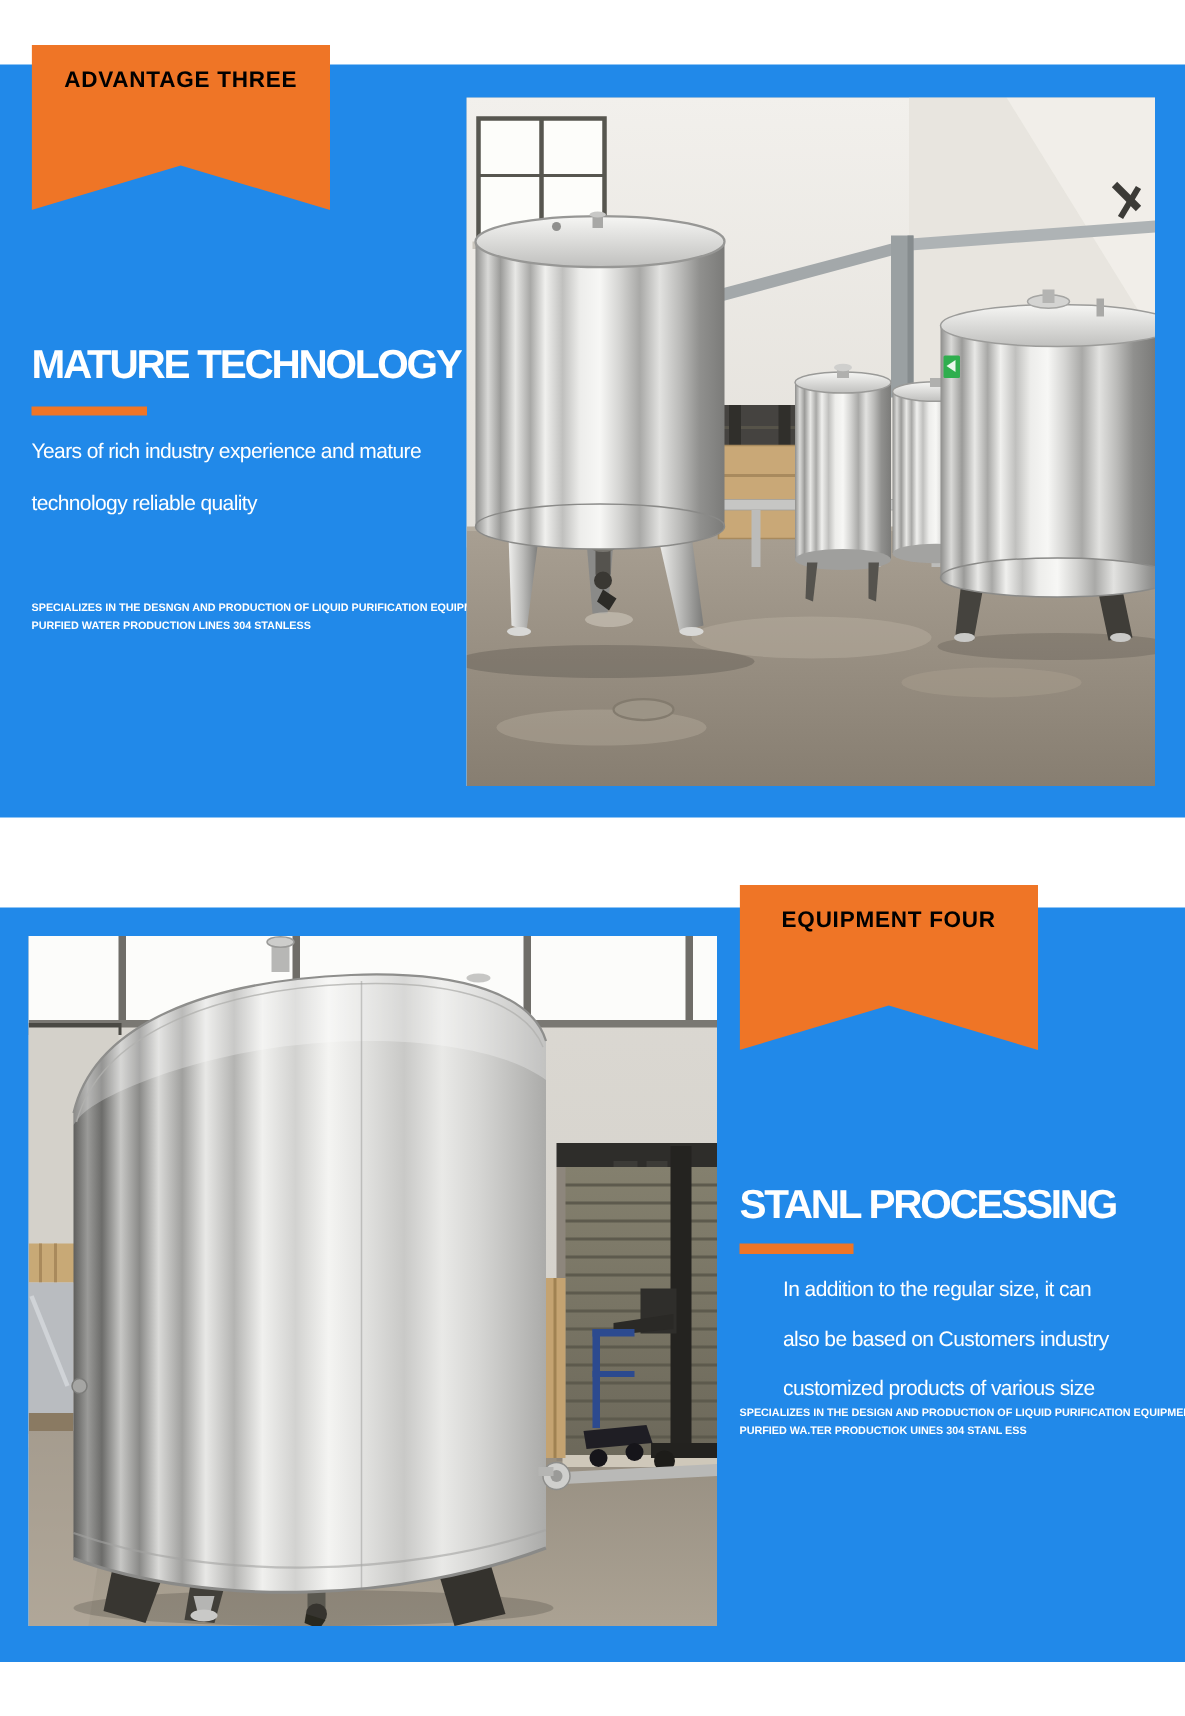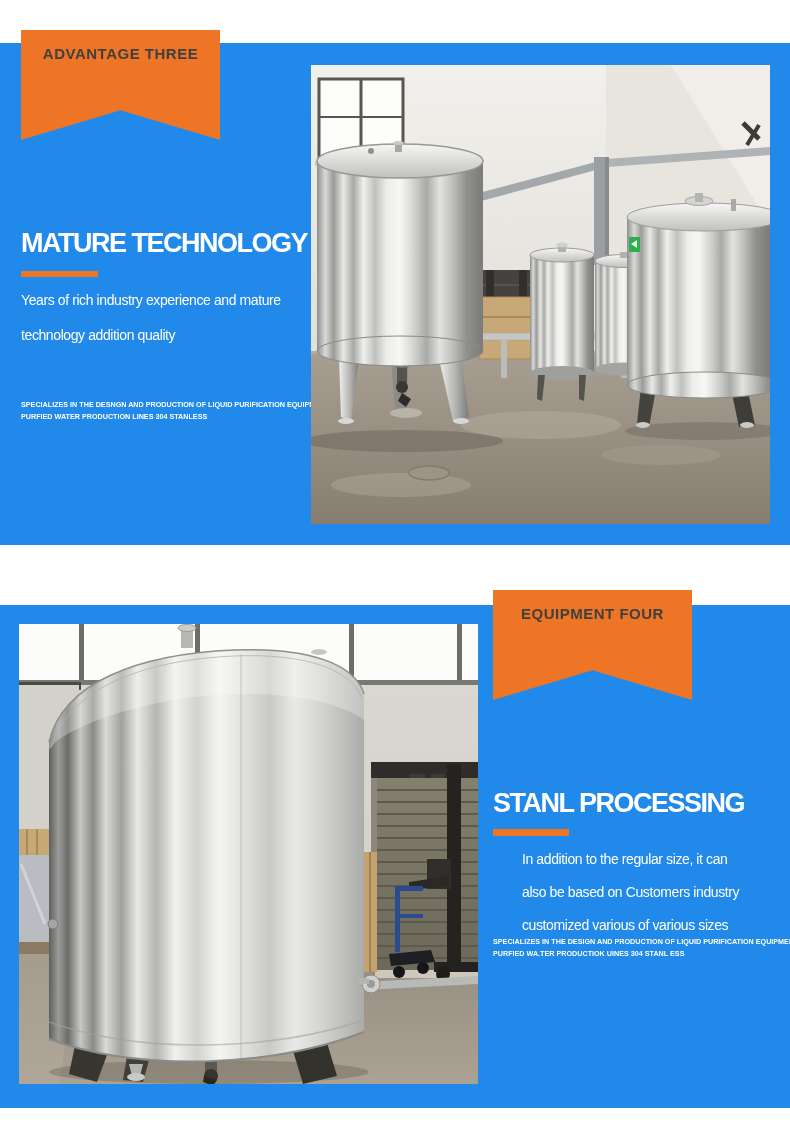--- a/index.html
+++ b/index.html
@@ -6,21 +6,21 @@
   .page{
     position:relative;width:790px;height:1144px;overflow:hidden;
     background:#ffffff;font-family:"Liberation Sans",sans-serif;
   }
   .blue-band{position:absolute;left:0;width:790px;background:#2189e9;}
   #band-top{top:43px;height:502px;}
   #band-bottom{top:605px;height:503px;}
   .ribbon{
     position:absolute;width:199px;height:110px;background:#ef7526;
     clip-path:polygon(0 0,100% 0,100% 100%,50% 73%,0 100%);
-    text-align:center;color:#404040;font-weight:bold;font-size:15px;
+    text-align:center;color:#000000;font-weight:bold;font-size:15px;
     letter-spacing:.5px;
   }
   .ribbon .lbl{display:block;padding-top:15px;}
   #ribbon-three{left:21px;top:30px;}
   #ribbon-four{left:493px;top:590px;}
   .heading{
     position:absolute;color:#ffffff;font-weight:bold;font-size:27px;
     letter-spacing:-1.5px;white-space:nowrap;line-height:1.05;
   }
   #heading-three{left:21px;top:229px;}
@@ -54,21 +54,21 @@
 
   <div class="ribbon" id="ribbon-three">
     <span class="lbl">ADVANTAGE THREE</span>
   </div>
 
   <div class="heading" id="heading-three">MATURE TECHNOLOGY</div>
   <div class="accent-bar" id="bar-three"></div>
 
   <div class="body-copy" id="body-three">
     <div>Years of rich industry experience and mature</div>
-    <div>technology addition quality</div>
+    <div>technology reliable quality</div>
   </div>
 
   <div class="fine-print" id="fine-three">
     <div>SPECIALIZES IN THE DESNGN AND PRODUCTION OF LIQUID PURIFICATION EQUIPMENT,</div>
     <div>PURFIED WATER PRODUCTION LINES 304 STANLESS</div>
   </div>
 
   <div class="photo" id="photo-workshop">
     <svg width="459" height="459" viewBox="0 0 459 459" preserveAspectRatio="none">
       <defs>
@@ -218,21 +218,21 @@
   <div class="ribbon" id="ribbon-four">
     <span class="lbl">EQUIPMENT FOUR</span>
   </div>
 
   <div class="heading" id="heading-four">STANL PROCESSING</div>
   <div class="accent-bar" id="bar-four"></div>
 
   <div class="body-copy" id="body-four">
     <div>In addition to the regular size, it can</div>
     <div>also be based on Customers industry</div>
-    <div>customized various of various sizes</div>
+    <div>customized products of various size</div>
   </div>
 
   <div class="fine-print" id="fine-four">
     <div>SPECIALIZES IN THE DESIGN AND PRODUCTION OF LIQUID PURIFICATION EQUIPMENT,</div>
     <div>PURFIED WA.TER PRODUCTIOK UINES 304 STANL ESS</div>
   </div>
 
   <div class="photo" id="photo-tank">
     <svg width="459" height="460" viewBox="0 0 459 460" preserveAspectRatio="none">
       <defs>

